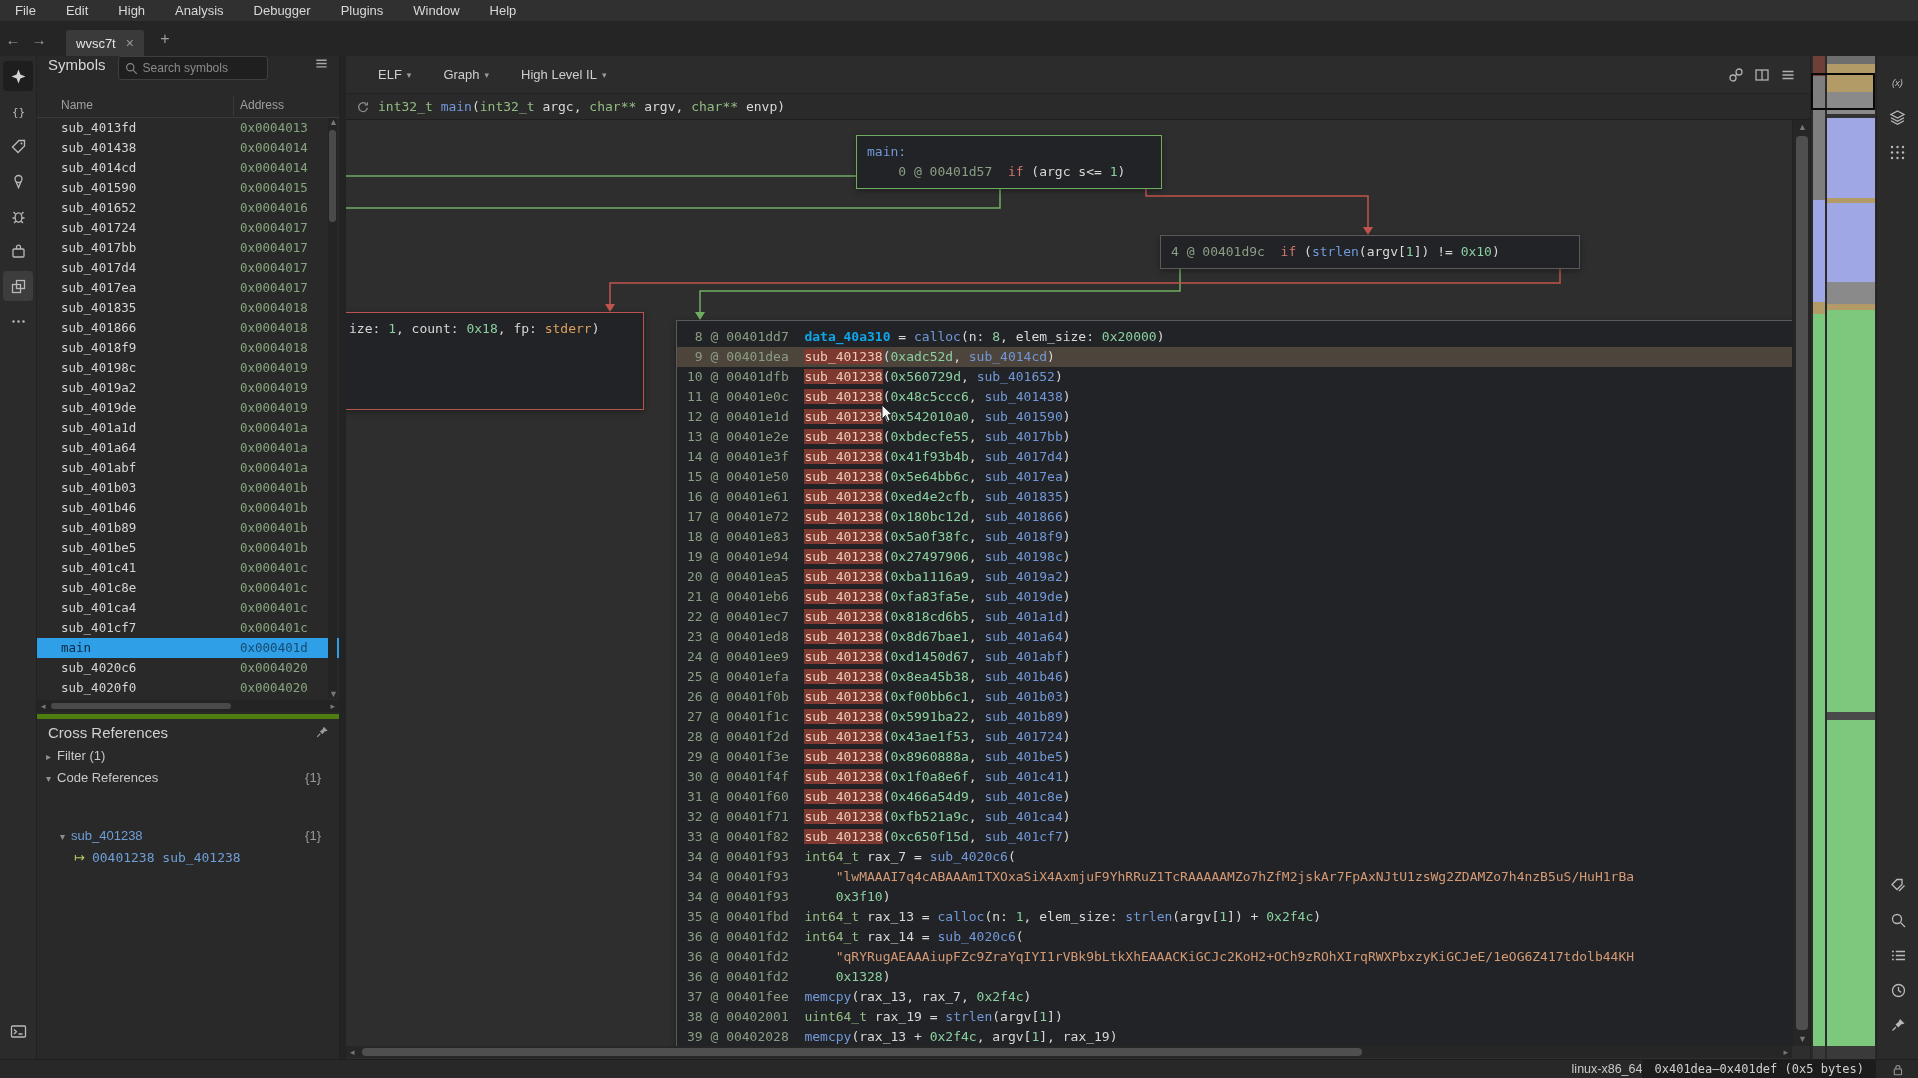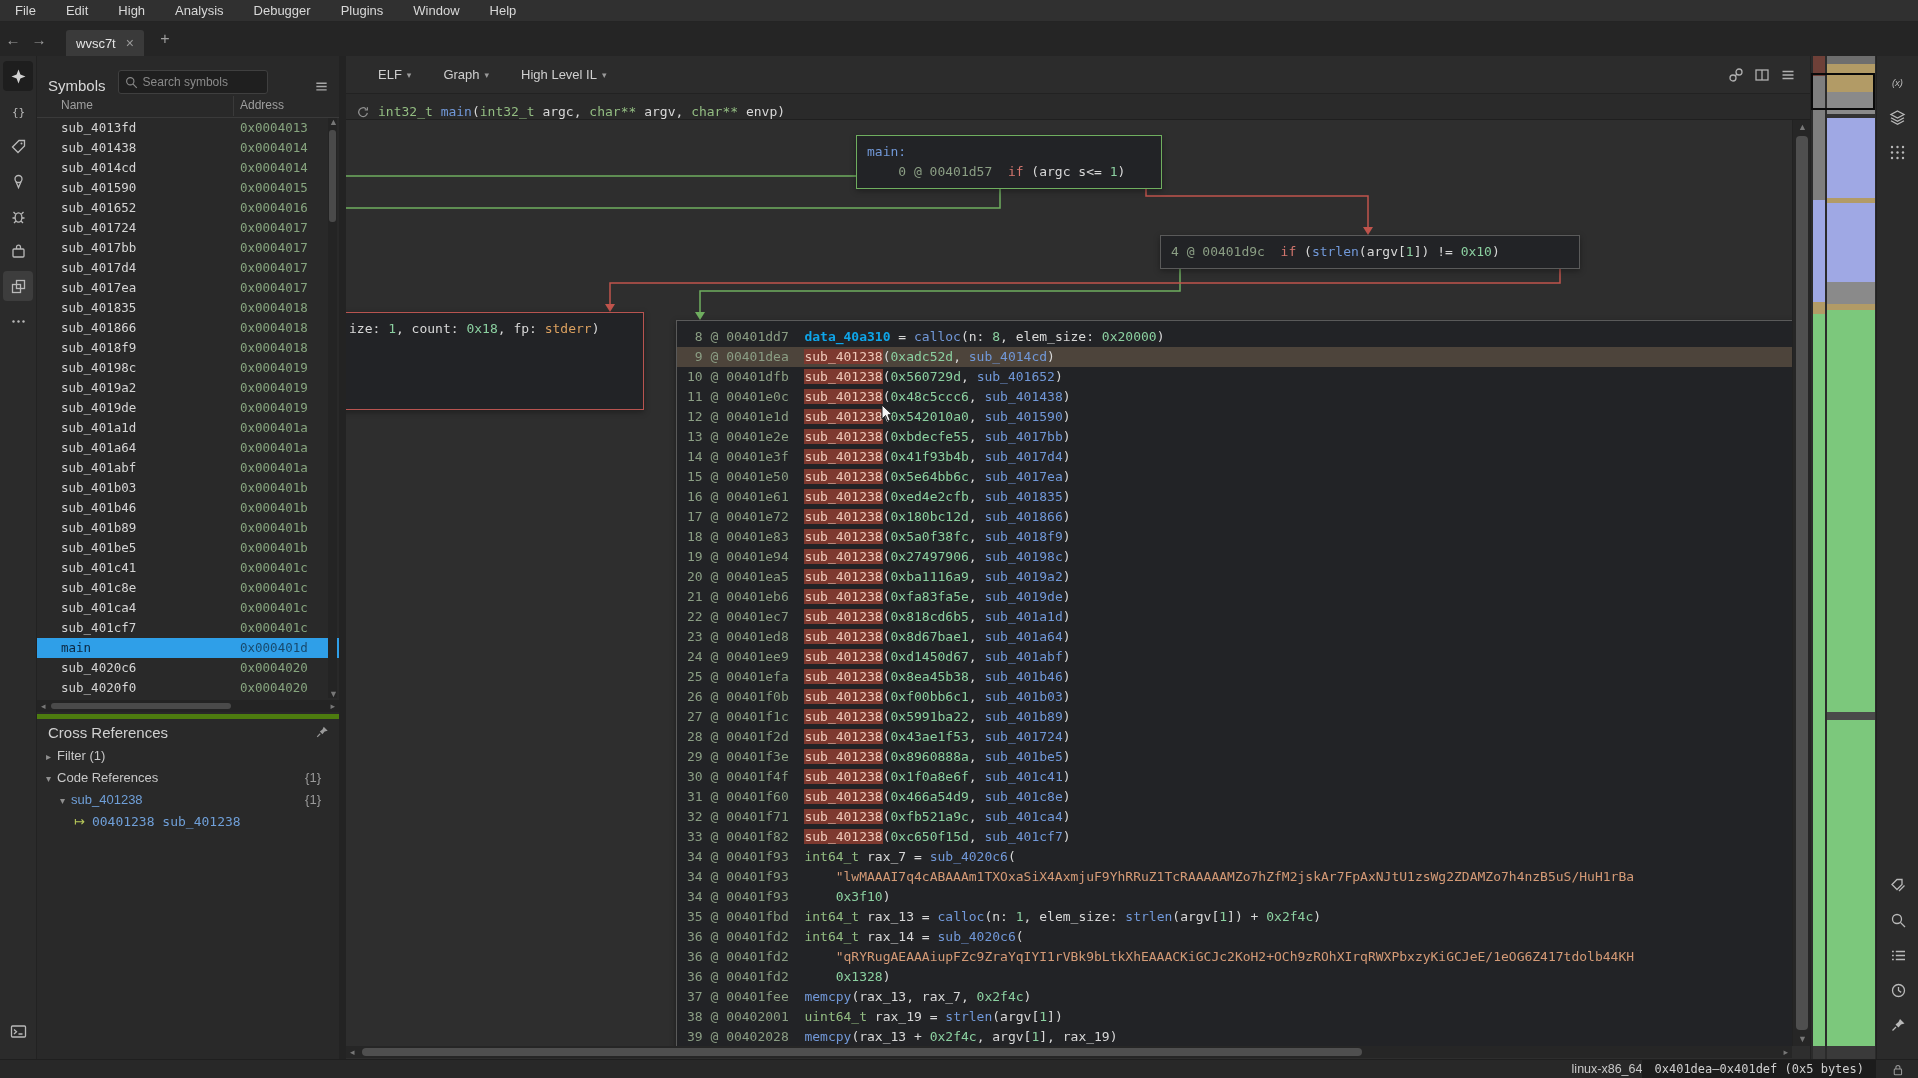--- a/index.html
+++ b/index.html
@@ -20,21 +20,21 @@
 
   
   #leftrail { position:absolute; left:0; top:56px; width:37px; height:1003px; background:#2b2b2b; border-right:1px solid #222; }
   .rail-tile { width:30px; height:30px; margin:5px auto 5px auto; border-radius:4px; display:flex; align-items:center; justify-content:center; }
   .rail-tile.active { background:#1e1e1e; }
   .rail-tile.hl { background:#3d3d3d; }
   #leftrail-bottom { position:absolute; bottom:8px; left:0; width:37px; }
 
   
   #symbols-panel { position:absolute; left:37px; top:56px; width:302px; height:1003px; background:#292929; }
-  #sym-header { position:absolute; left:0; top:0; width:302px; height:38px; display:flex; align-items:flex-end; }
+  #sym-header { position:absolute; left:0; top:0; width:302px; height:38px; display:flex; align-items:flex-start; }
   #sym-title { font-size:15px; color:#d8d8d8; margin-left:11px; }
   #sym-search { margin-left:12px; width:150px; height:24px; background:#1f1f1f; border:1px solid #3f3f3f; border-radius:3px; display:flex; align-items:center; padding:0 6px; }
   #sym-search input { background:transparent; border:none; outline:none; color:#bdbdbd; font-size:12px; width:118px; margin-left:5px; font-family:inherit;}
   #sym-search input::placeholder { color:#8a8a8a; }
   #sym-burger { margin-left:auto; margin-right:10px; }
   #sym-colhdr { position:absolute; left:0; top:38px; width:302px; height:24px; border-bottom:1px solid #3a3a3a; font-size:12px; color:#9f9f9f; }
   #sym-colhdr .c1 { position:absolute; left:24px; top:4px; }
   #sym-colhdr .c2 { position:absolute; left:203px; top:4px; }
   #sym-colhdr .sep { position:absolute; left:196px; top:2px; width:1px; height:20px; background:#3a3a3a; }
   #sym-list { position:absolute; left:0; top:62px; width:302px; height:580px; overflow:hidden; font-family:"DejaVu Sans Mono",monospace; font-size:12.5px; }
@@ -63,21 +63,21 @@
 
   
   #splitter { position:absolute; left:339px; top:56px; width:7px; height:1003px; background:#232323; }
 
   
   #main { position:absolute; left:346px; top:56px; width:1464px; height:1003px; background:#2e2e2e; }
   #view-toolbar { position:absolute; left:0; top:0; width:1464px; height:38px; background:#2c2c2c; border-bottom:1px solid #222; display:flex; align-items:center; font-size:13px; color:#cfcfcf; }
   .vt-item { margin-left:32px; display:flex; align-items:center; }
   .vt-item .caret { color:#9a9a9a; font-size:9px; margin-left:5px; }
   #vt-right { margin-left:auto; margin-right:14px; display:flex; gap:10px; }
-  #sig-bar { position:absolute; left:0; top:38px; width:1464px; height:26px; background:#2a2a2a; border-bottom:1px solid #1f1f1f; display:flex; align-items:flex-end; font-family:"DejaVu Sans Mono",monospace; font-size:13px; }
+  #sig-bar { position:absolute; left:0; top:38px; width:1464px; height:26px; background:#2a2a2a; border-bottom:1px solid #1f1f1f; display:flex; align-items:center; font-family:"DejaVu Sans Mono",monospace; font-size:13px; }
   #sig-icon { margin-left:10px; margin-right:8px; }
   #canvas { position:absolute; left:0; top:64px; width:1446px; height:926px; background:#2e2e2e; overflow:hidden; }
   #edges { position:absolute; left:0; top:0; pointer-events:none; }
   .stroke-g { stroke:#6fae5f; stroke-width:1.5; fill:none; }
   .stroke-r { stroke:#c0544c; stroke-width:1.5; fill:none; }
   .fill-g { fill:#6fae5f; } .fill-r { fill:#c0544c; }
 
   .gnode { position:absolute; background:#222326; border:1px solid #5a5a5a; padding:6px 10px; font-family:"DejaVu Sans Mono",monospace; font-size:13px; line-height:20px; white-space:pre; overflow:hidden; box-shadow:0 2px 6px rgba(0,0,0,.35); }
   #node-entry { left:510px; top:15px; width:306px; height:54px; border-color:#6fae5f; }
   #node-check { left:814px; top:115px; width:420px; height:34px; }
@@ -369,21 +369,21 @@
         <span id="xref-pin">
           <svg class="ic" width="14" height="14" viewBox="0 0 16 16">
               <path d="M10 2 L14.5 6.5 L11 7.5 L8.5 10.5 L5.5 7.5 L8.5 5 Z" fill="#9a9a9a"></path>
               <path d="M6 10 L2.5 13.5" stroke="#9a9a9a" stroke-width="1.3"></path>
             </svg>
         </span>
       </div>
       <div id="xref-rows">
           <div class="xref-row" style="padding-left: 9px;"><span class="caret">▸</span><span class="xref-plain">Filter (1)</span></div>
           <div class="xref-row" style="padding-left: 9px;"><span class="caret">▾</span><span class="xref-plain">Code References</span><span class="count">{1}</span></div>
-          <div class="xref-row" style="padding-left: 23px;"><span class="caret">▾</span><span class="xref-blue">sub_401238</span><span class="count">{1}</span></div>
+          <div class="xref-row" style="padding-left: 23px; margin-top: 36px;"><span class="caret">▾</span><span class="xref-blue">sub_401238</span><span class="count">{1}</span></div>
           <div class="xref-row" style="padding-left: 37px;"><span class="xref-arrow">↦</span><span class="xref-blue mono">00401238 sub_401238</span></div>
         </div>
     </div>
   </div>
 
   <div id="splitter"></div>
 
   <div id="main">
     <div id="view-toolbar">
       <span class="vt-item">

